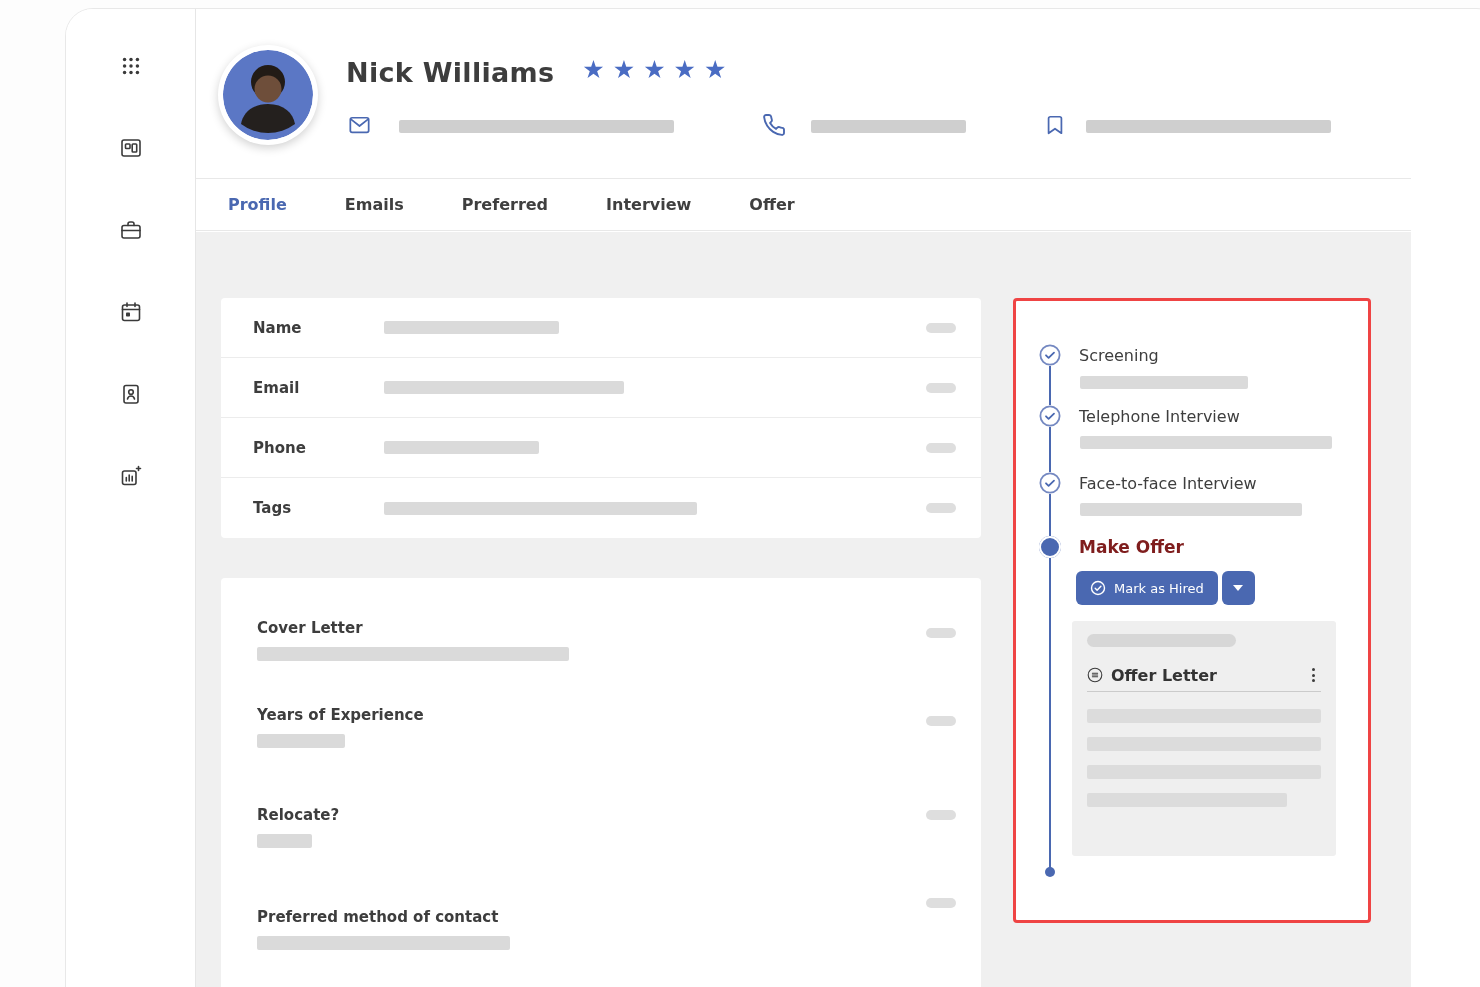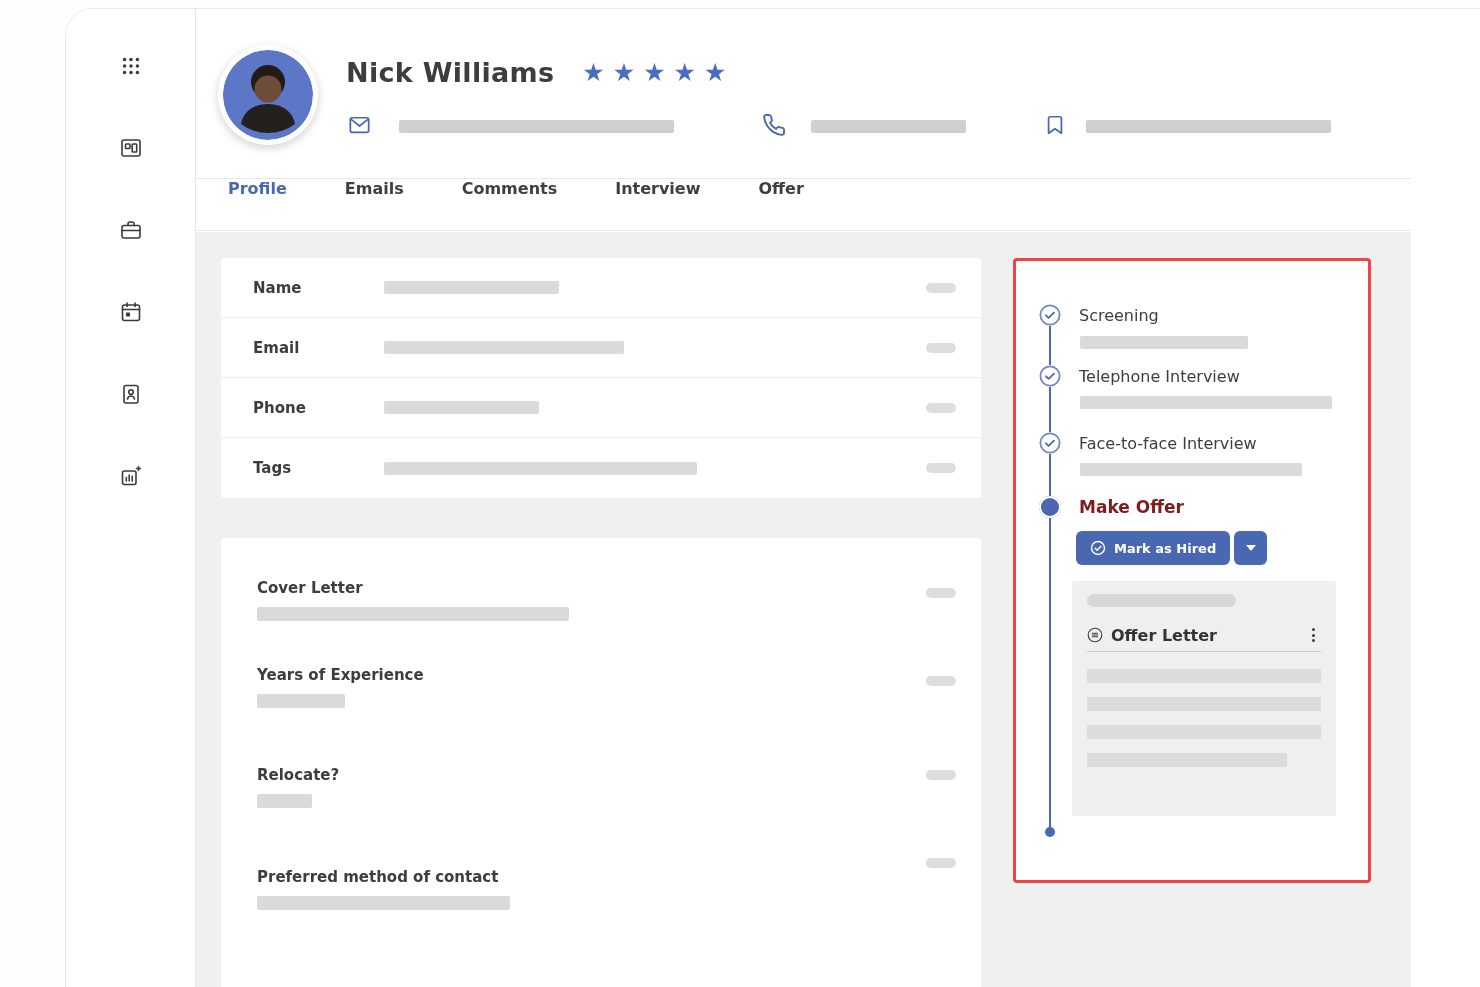--- a/index.html
+++ b/index.html
@@ -17,38 +17,38 @@
   .side-btn svg { stroke:#3a3a3a; fill:none; stroke-width:1.6; stroke-linecap:round; stroke-linejoin:round; }
 
   
   .main { position:absolute; left:130px; top:0; bottom:0; width:1215px; background:#fff; }
 
   .header { position:relative; height:170px; background:#fff; border-bottom:1px solid #e8e8e8; }
   .avatar { position:absolute; left:22px; top:36px; width:100px; height:100px; border-radius:50%;
             background:#fff; box-shadow:0 3px 10px rgba(0,0,0,.18); display:flex;
             align-items:center; justify-content:center; }
   .avatar svg { width:90px; height:90px; display:block; }
-  .name-row { position:absolute; left:150px; top:48px; display:flex; align-items:center; gap:28px; }
+  .name-row { position:absolute; left:150px; top:48px; display:flex; gap:28px; }
   .cand-name { font-size:27px; font-weight:700; color:#3d3d3d; letter-spacing:.3px; }
   .stars { color:#4a6cc3; font-size:25px; letter-spacing:8px; line-height:1; cursor:default; }
 
   .h-icon { position:absolute; display:flex; }
   .h-icon svg { stroke:#4a68b1; fill:none; stroke-width:1.9; stroke-linecap:round; stroke-linejoin:round; }
   .h-bar { position:absolute; height:13px; background:#cfcfcf; border-radius:2px; }
 
   
   .tabs { position:absolute; left:0; top:170px; width:100%; height:52px; background:#fff;
-          border-bottom:1px solid #e8e8e8; display:flex; 
+          border-bottom:1px solid #e8e8e8; display:flex; align-items:center;
           padding-left:32px; gap:58px; }
   .tab { font-size:16px; font-weight:700; color:#3f3f3f; cursor:pointer; }
   .tab.active { color:#4a68b1; }
 
   
   .content { position:absolute; left:0; top:223px; bottom:0; width:100%; background:#f0f0f0; }
-  .card { position:absolute; background:#fff; border-radius:4px; }
+  .card { position:absolute; background:#fff; border-radius:4px;margin-top:40px; }
 
   
   .card-profile { left:25px; top:26px; width:760px; height:240px; }
   .p-row { position:relative; height:60px; display:flex; align-items:center; border-bottom:1px solid #ececec; }
   .p-row:last-child { border-bottom:none; }
   .p-label { width:163px; padding-left:32px; font-size:15px; font-weight:700; color:#3d3d3d; }
   .c-bar { height:13px; background:#dadada; border-radius:2px; }
   .pill { position:absolute; right:25px; top:50%; transform:translateY(-50%);
           width:30px; height:10px; border-radius:5px; background:#dedede; }
 
@@ -66,21 +66,21 @@
   .pl-step { position:absolute; left:23px; display:flex; align-items:center; gap:18px; z-index:3; }
   .pl-dot { width:22px; height:22px; border-radius:50%; background:#fff; display:flex; align-items:center; justify-content:center; }
   .pl-dot.current { background:#4a68b1; box-shadow:0 0 0 2px #fff inset; }
   .pl-label { font-size:16px; color:#3e3e3e; }
   .pl-step.current .pl-label { font-size:17px; font-weight:700; color:#7f1d1d; }
   .pl-bar { position:absolute; left:64px; height:13px; background:#dadada; border-radius:2px; z-index:3; }
 
   .hire-group { position:absolute; left:60px; top:270px; display:flex; gap:4px; z-index:3; }
   .hire-btn { height:34px; background:#4a68b1; color:#fff; border:none; border-radius:6px;
               display:flex; align-items:center; gap:8px; padding:0 14px;
-              font-size:13px; font-weight:700; font-family:inherit; cursor:pointer; }
+              font-size:13px; font-weight:400; font-family:inherit; cursor:pointer; }
   .hire-caret { width:33px; height:34px; background:#4a68b1; border-radius:6px;
                 display:flex; align-items:center; justify-content:center; cursor:pointer; border:none; }
   .caret-down { width:0; height:0; border-left:5px solid transparent; border-right:5px solid transparent;
                 border-top:6px solid #fff; }
 
   .doc-panel { position:absolute; left:56px; top:320px; width:264px; height:235px;
                background:#efefef; border-radius:3px; z-index:3; }
   .doc-pill { position:absolute; left:15px; top:13px; width:149px; height:13px; border-radius:7px; background:#d7d7d7; }
   .doc-row { position:absolute; left:15px; top:38px; width:234px; height:33px; display:flex;
              align-items:center; gap:8px; border-bottom:1px solid #cbcbcb; cursor:pointer; }
@@ -188,21 +188,21 @@
         <svg viewBox="0 0 24 24" width="22" height="26">
             <path d="M19 21l-7-5-7 5V5a2 2 0 0 1 2-2h10a2 2 0 0 1 2 2z"></path>
           </svg>
       </span>
       <span class="h-bar" style="left:890px; top:111px; width:245px;"></span>
     </header>
 
     <nav class="tabs">
       <span class="tab active">Profile</span>
       <span class="tab">Emails</span>
-      <span class="tab">Comments</span>
+      <span class="tab">Preferred</span>
       <span class="tab">Interview</span>
       <span class="tab">Offer</span>
     </nav>
 
     <div class="content">
 
       <section class="card card-profile">
         <div class="p-row">
           <span class="p-label">Name</span>
           <span class="c-bar" style="width:175px"></span>

